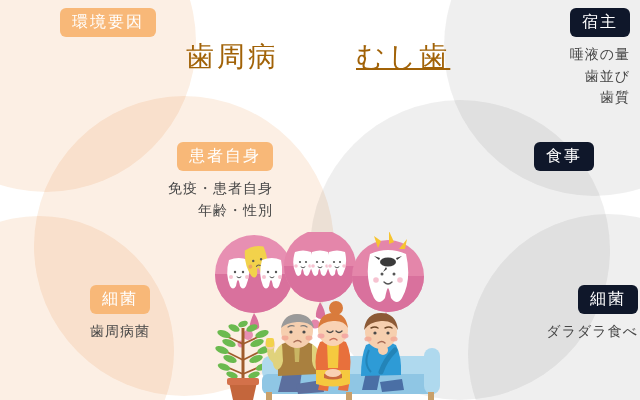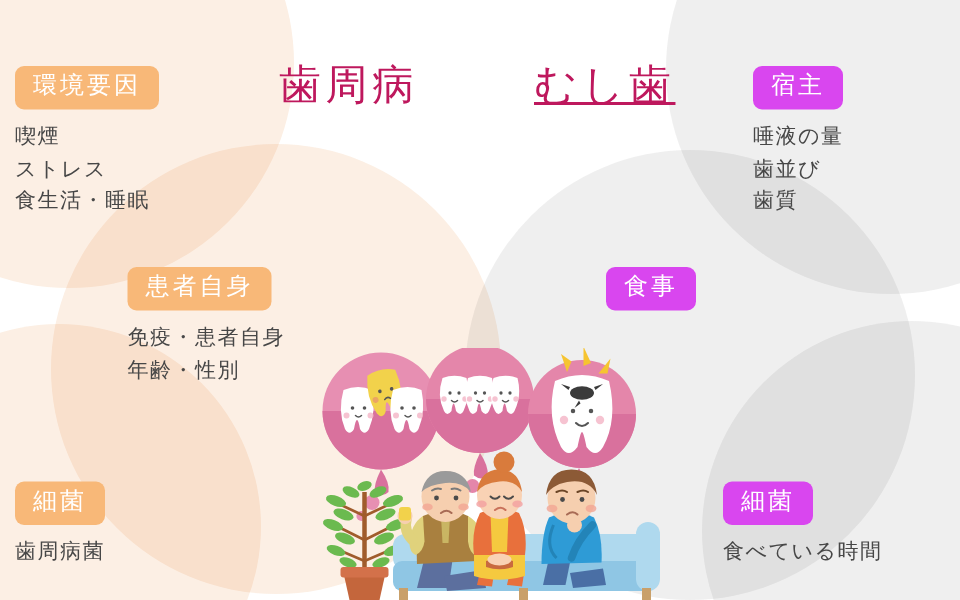--- a/index.html
+++ b/index.html
@@ -32,46 +32,45 @@
 
   .c4 { left:  444px; top: -104px;  width: 300px; height: 300px; }
   .c5 { left:  310px; top:  100px;  width: 300px; height: 300px; }
   .c6 { left:  468px; top:  214px;  width: 280px; height: 280px; }
 
   
   .disease-title {
     position: absolute;
     font-size: 28px;
     letter-spacing: 3px;
-    color: #be185d;
+    color: #a16207;
     font-weight: 400;
     white-space: nowrap;
   }
   #title-perio  { left: 186px; top: 38px; }
   #title-caries { left: 356px; top: 38px; text-decoration: underline; }
 
   
   .block {
     position: absolute;
-    text-align: left;
+    text-align: right;
     white-space: nowrap;
-    margin-top: 36px;
   }
   .badge {
     display: inline-block;
     color: #ffffff;
     font-size: 16px;
     letter-spacing: 2px;
     line-height: 1;
     padding: 6px 12px 7px 12px;
     border-radius: 6px;
     font-weight: 400;
   }
   .badge-orange { background: #F8B878; }
-  .badge-green  { background: #d946ef; }
+  .badge-green  { background: #0f172a; }
 
   .lines {
     margin-top: 7px;
     font-size: 14px;
     line-height: 1.55;
     color: #474747;
     letter-spacing: 1px;
   }
   .lines div { white-space: nowrap; }
 
@@ -97,25 +96,20 @@
   <div class="circle c-peach c3"></div>
   <div class="circle c-gray  c4"></div>
   <div class="circle c-gray  c5"></div>
   <div class="circle c-gray  c6"></div>
 
   <div class="disease-title" id="title-perio">歯周病</div>
   <div class="disease-title" id="title-caries">むし歯</div>
 
   <div class="block" id="blk-env">
     <span class="badge badge-orange">環境要因</span>
-    <div class="lines">
-      <div>喫煙</div>
-      <div>ストレス</div>
-      <div>食生活・睡眠</div>
-    </div>
   </div>
 
   <div class="block" id="blk-patient">
     <span class="badge badge-orange">患者自身</span>
     <div class="lines">
       <div>免疫・患者自身</div>
       <div>年齢・性別</div>
     </div>
   </div>
 
@@ -135,21 +129,21 @@
     </div>
   </div>
 
   <div class="block" id="blk-diet">
     <span class="badge badge-green">食事</span>
   </div>
 
   <div class="block" id="blk-bact-r">
     <span class="badge badge-green">細菌</span>
     <div class="lines">
-      <div>食べている時間</div>
+      <div>ダラダラ食べ</div>
     </div>
   </div>
 
   <div id="illustration">
     <svg width="248" height="168" viewBox="0 0 248 168" xmlns="http://www.w3.org/2000/svg">
 
       <g>
         <circle cx="58" cy="42" r="39" fill="#E78FB2"></circle>
         <path d="M19 42a39 39 0 0 0 78 0z" fill="#D9719D"></path>
         <path d="M58 81 q-5 10 -4 15 q5 4 9 0 q1 -6 -5 -15z" fill="#D9719D"></path>

